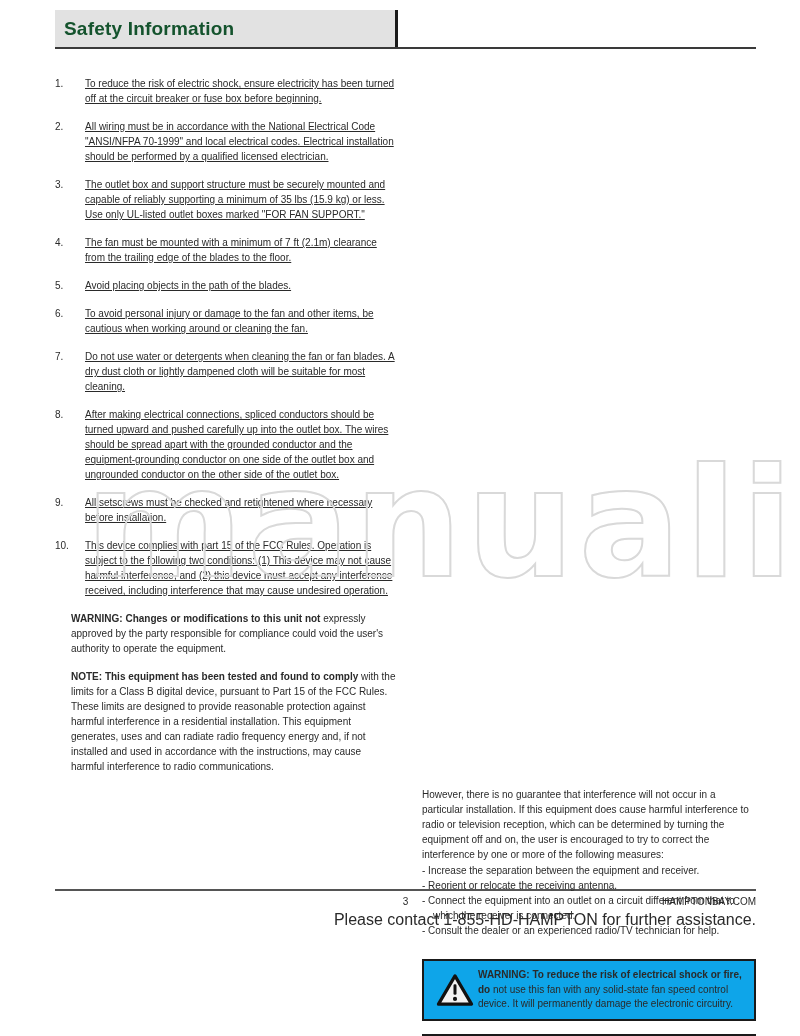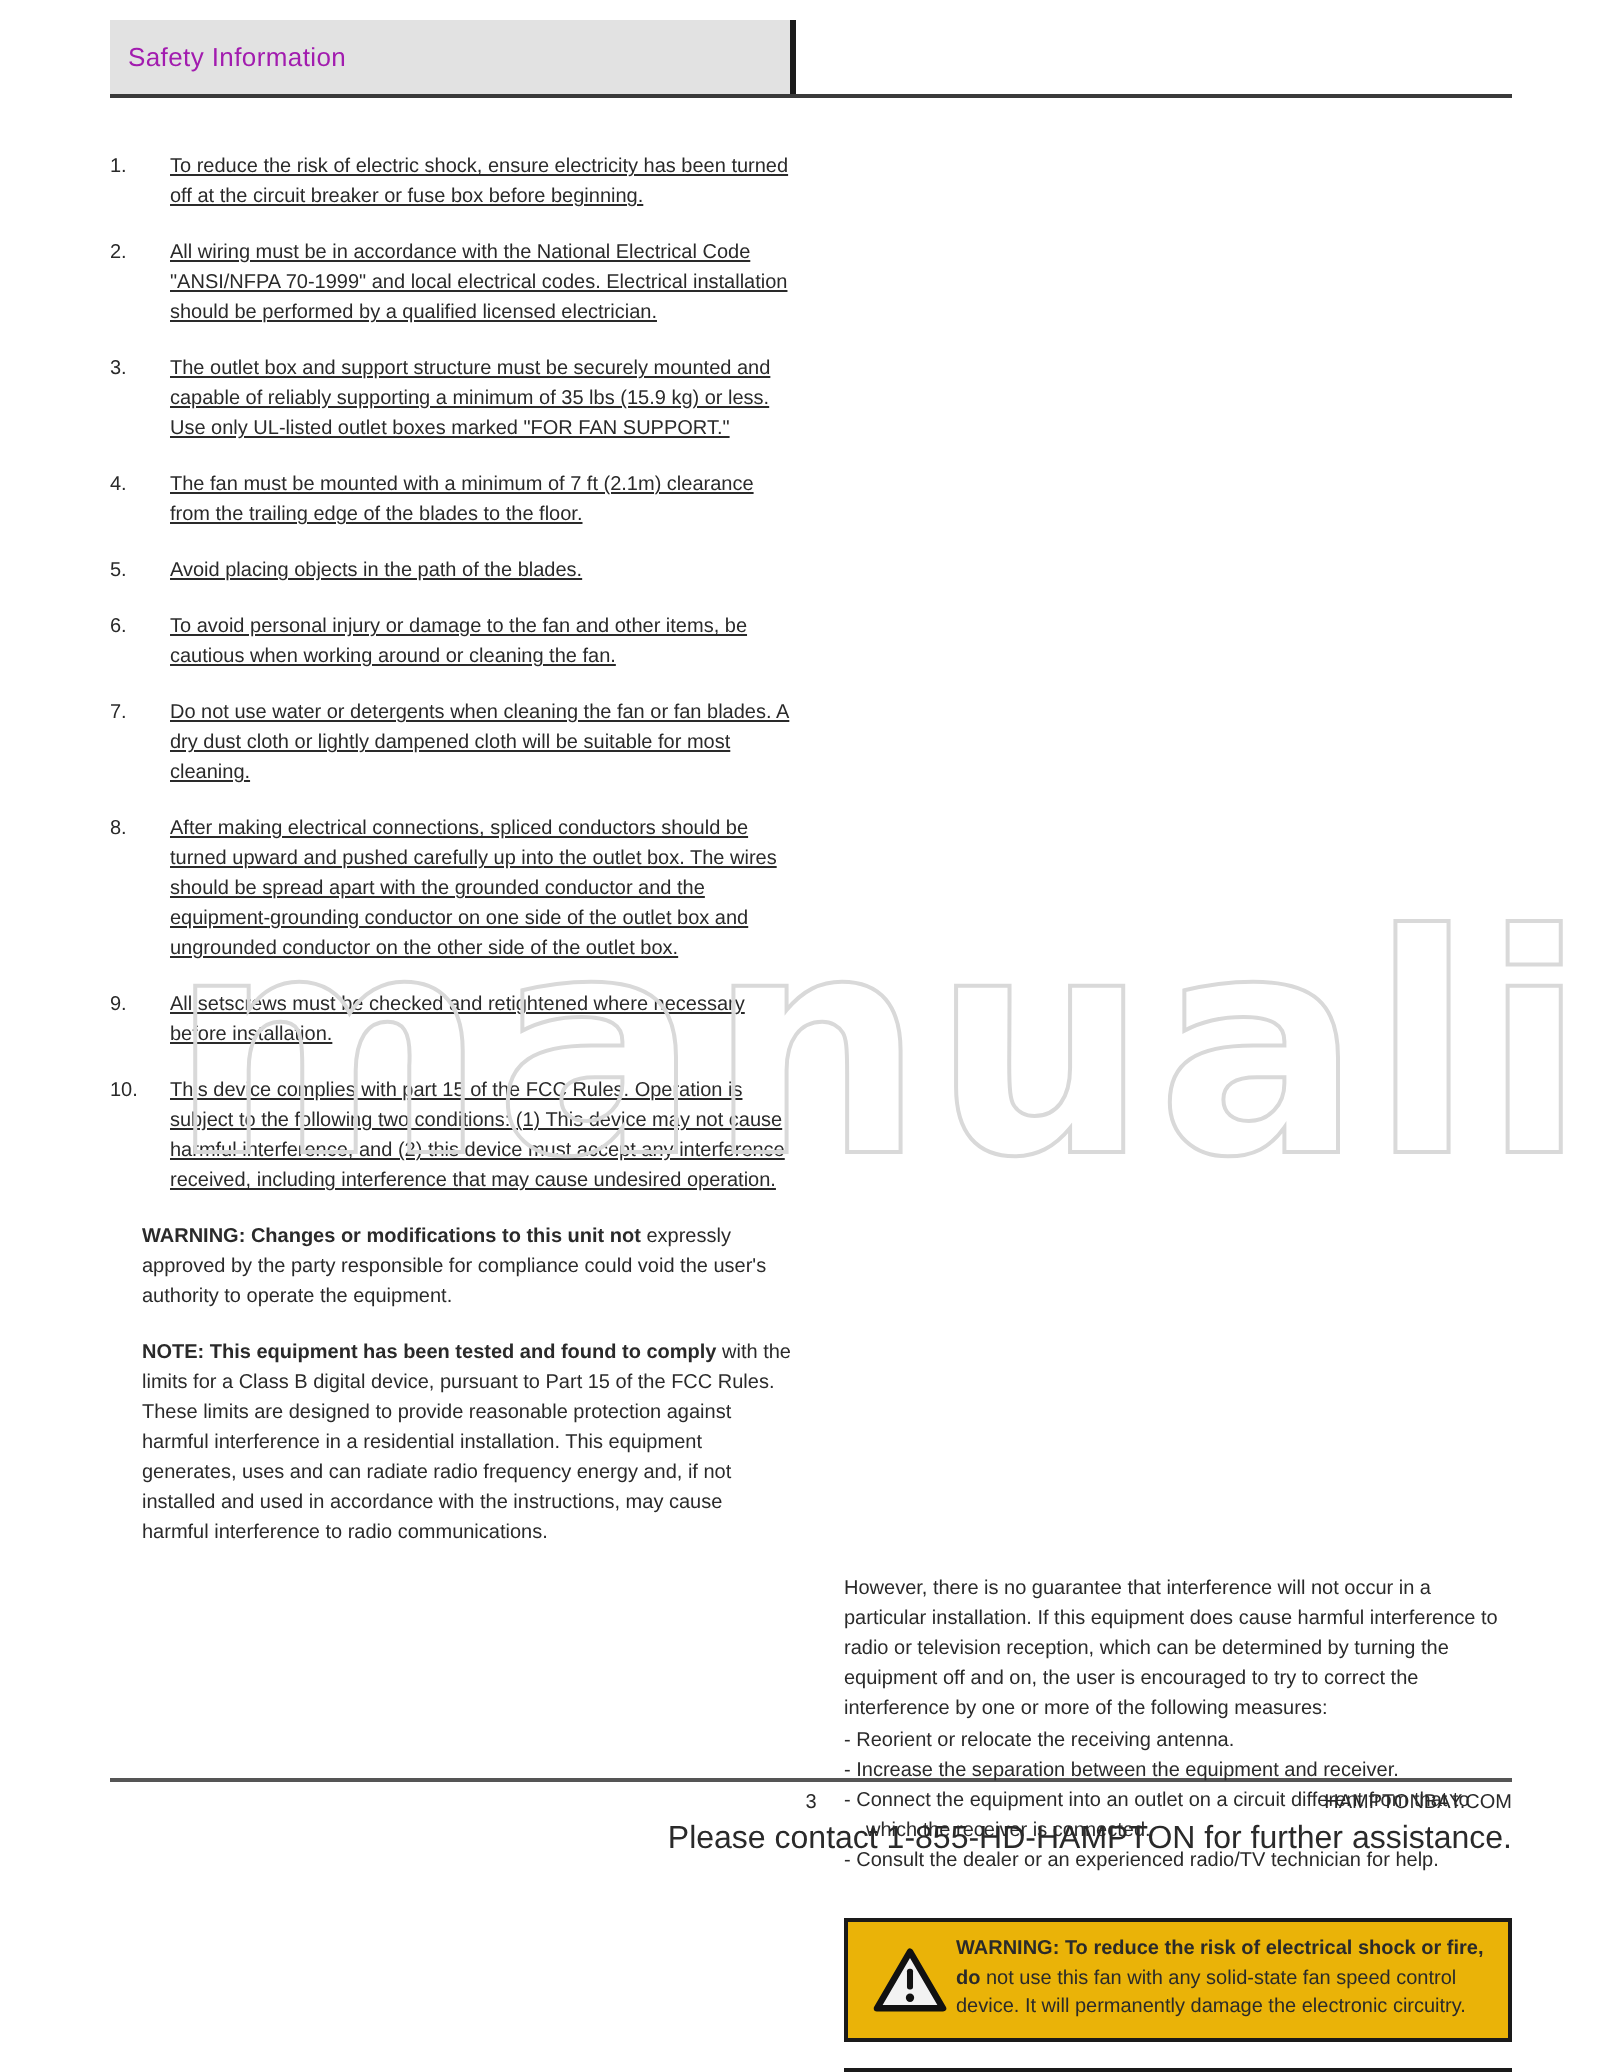--- a/index.html
+++ b/index.html
@@ -8,39 +8,39 @@
 
   .page { position: absolute; left: 0; top: 0; width: 800px; height: 1036px; }
 
   
   .header { position: absolute; left: 55px; top: 10px; width: 701px; height: 39px; border-bottom: 2px solid #3a3a3a; }
   .header-titlebox {
     position: absolute; left: 0; top: 0; width: 343px; height: 37px;
     background: #e2e2e2; border-right: 3px solid #1a1a1a;
     display: flex; align-items: center; padding-left: 9px;
   }
-  .header-title { font-size: 13px; font-weight: normal; letter-spacing: 0.2px; color: #a21caf; }
+  .header-title { font-size: 19px; font-weight: bold; letter-spacing: 0.2px; color: #14532d; }
 
   
   .col-left  { position: absolute; left: 55px;  top: 76px; width: 342px; font-size: 10px; line-height: 15px; }
   .col-right { position: absolute; left: 422px; top: 76px; width: 334px; font-size: 10px; line-height: 15px; }
 
   .num-item { display: flex; margin-bottom: 13px; }
   .num-item .num { width: 30px; flex: 0 0 30px; }
   .num-item .txt { flex: 1; text-decoration: underline; }
 
   .para-indent { margin-left: 16px; margin-bottom: 13px; }
   .para-indent b { display: inline; }
 
   .measures { list-style: none; margin-top: 1px; }
   .measures li { padding-left: 11px; text-indent: -11px; }
 
   
   .wbox {
-    background: #eab308; border: 2px solid #1a1a1a;
+    background: #0ea5e9; border: 2px solid #1a1a1a;
     display: flex; align-items: center;
     padding: 7px 10px 7px 8px; margin-bottom: 13px;
   }
   .wbox .icon-wrap { flex: 0 0 46px; display: flex; justify-content: center; }
   .wbox .wtxt { flex: 1; font-size: 10px; line-height: 14.5px; }
   .wbox-stack { margin-top: 9px; }
 
   
   .footer { position: absolute; left: 55px; top: 889px; width: 701px; border-top: 2px solid #555; padding-top: 5px; }
   .footer-row { display: flex; font-size: 10px; }
@@ -115,22 +115,22 @@
     </div>
 
     <p class="para-indent"><b>WARNING: Changes or modifications to this unit not</b><span> expressly approved by the party responsible for compliance could void the user's authority to operate the equipment.</span></p>
 
     <p class="para-indent"><b>NOTE: This equipment has been tested and found to comply</b><span> with the limits for a Class B digital device, pursuant to Part 15 of the FCC Rules. These limits are designed to provide reasonable protection against harmful interference in a residential installation. This equipment generates, uses and can radiate radio frequency energy and, if not installed and used in accordance with the instructions, may cause harmful interference to radio communications.</span></p>
   </div>
 
   <div class="col-right content">
     <p>However, there is no guarantee that interference will not occur in a particular installation. If this equipment does cause harmful interference to radio or television reception, which can be determined by turning the equipment off and on, the user is encouraged to try to correct the interference by one or more of the following measures:</p>
     <ul class="measures">
+      <li>- Increase the separation between the equipment and receiver.</li>
       <li>- Reorient or relocate the receiving antenna.</li>
-      <li>- Increase the separation between the equipment and receiver.</li>
       <li>- Connect the equipment into an outlet on a circuit different from that to which the receiver is connected.</li>
       <li>- Consult the dealer or an experienced radio/TV technician for help.</li>
     </ul>
 
     <div class="wbox-stack" style="margin-top:21px;">
 
       <div class="wbox">
         <span class="icon-wrap">
           <svg width="38" height="34" viewBox="0 0 40 36">
               <path d="M20 3 L37.5 33 L2.5 33 Z" fill="#f2f2f2" stroke="#111" stroke-width="3.4" stroke-linejoin="round"></path>

